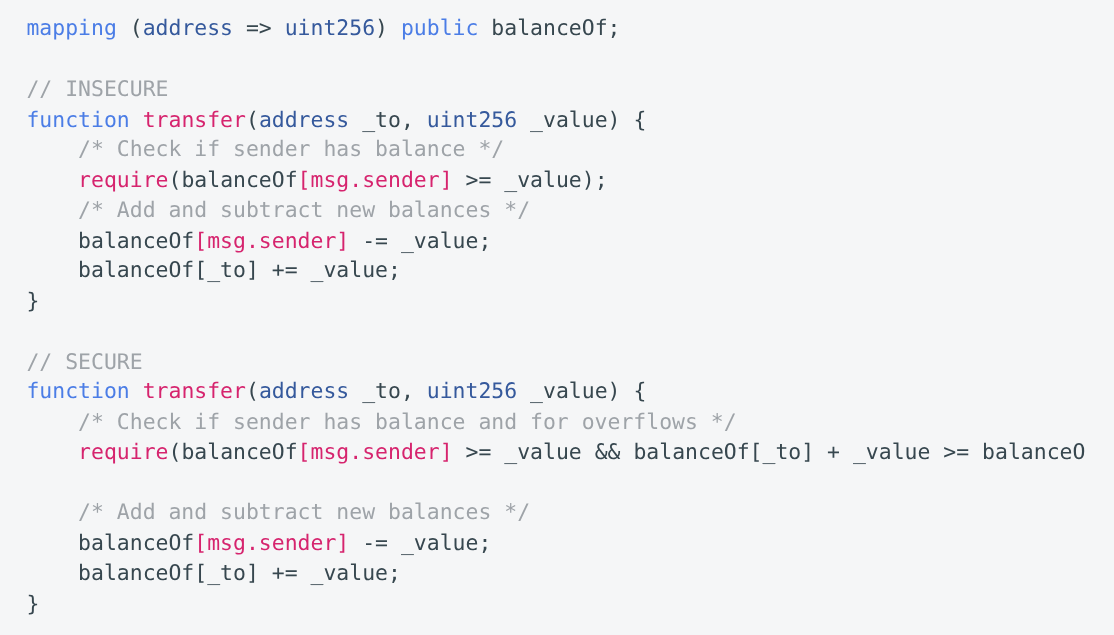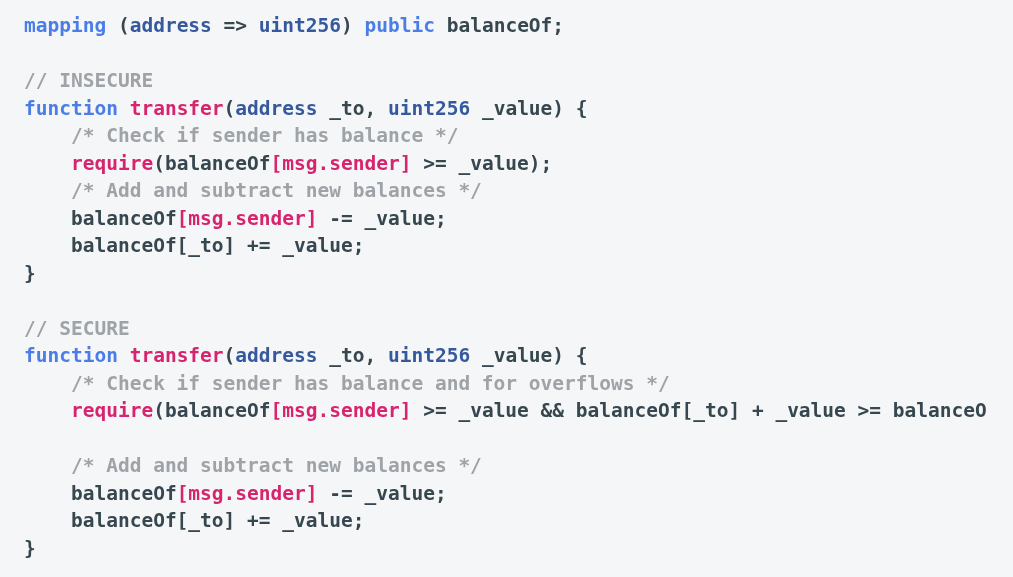--- a/index.html
+++ b/index.html
@@ -20,19 +20,18 @@
     padding: 12px 0 12px 24px;
     font-family: "DejaVu Sans Mono", "Liberation Mono", monospace;
     font-size: 19.5px;
     line-height: 27.5px;
     white-space: pre;
     overflow: hidden;
   }
   .code-line {
     height: 27.5px;
     white-space: pre;
-    font-weight: bold;
   }
 </style>
 </head>
 <body style="background-color: rgb(245, 246, 247);">
 
 <pre class="code-block" style="background-color: rgb(245, 246, 247); color: rgb(55, 71, 79);"><div class="code-line"><span style="color: rgb(75, 125, 230);">mapping</span><span style="color: rgb(55, 71, 79);"> (</span><span style="color: rgb(53, 89, 156);">address</span><span style="color: rgb(55, 71, 79);"> =&gt; </span><span style="color: rgb(53, 89, 156);">uint256</span><span style="color: rgb(55, 71, 79);">) </span><span style="color: rgb(75, 125, 230);">public</span><span style="color: rgb(55, 71, 79);"> balanceOf;</span></div><div class="code-line">&nbsp;</div><div class="code-line"><span style="color: rgb(158, 163, 168);">// INSECURE</span></div><div class="code-line"><span style="color: rgb(75, 125, 230);">function</span><span style="color: rgb(55, 71, 79);"> </span><span style="color: rgb(214, 36, 110);">transfer</span><span style="color: rgb(55, 71, 79);">(</span><span style="color: rgb(53, 89, 156);">address</span><span style="color: rgb(55, 71, 79);"> _to, </span><span style="color: rgb(53, 89, 156);">uint256</span><span style="color: rgb(55, 71, 79);"> _value) {</span></div><div class="code-line"><span style="color: rgb(158, 163, 168);">    /* Check if sender has balance */</span></div><div class="code-line"><span style="color: rgb(55, 71, 79);">    </span><span style="color: rgb(214, 36, 110);">require</span><span style="color: rgb(55, 71, 79);">(balanceOf</span><span style="color: rgb(214, 36, 110);">[msg.sender]</span><span style="color: rgb(55, 71, 79);"> &gt;= _value);</span></div><div class="code-line"><span style="color: rgb(158, 163, 168);">    /* Add and subtract new balances */</span></div><div class="code-line"><span style="color: rgb(55, 71, 79);">    balanceOf</span><span style="color: rgb(214, 36, 110);">[msg.sender]</span><span style="color: rgb(55, 71, 79);"> -= _value;</span></div><div class="code-line"><span style="color: rgb(55, 71, 79);">    balanceOf[_to] += _value;</span></div><div class="code-line"><span style="color: rgb(55, 71, 79);">}</span></div><div class="code-line">&nbsp;</div><div class="code-line"><span style="color: rgb(158, 163, 168);">// SECURE</span></div><div class="code-line"><span style="color: rgb(75, 125, 230);">function</span><span style="color: rgb(55, 71, 79);"> </span><span style="color: rgb(214, 36, 110);">transfer</span><span style="color: rgb(55, 71, 79);">(</span><span style="color: rgb(53, 89, 156);">address</span><span style="color: rgb(55, 71, 79);"> _to, </span><span style="color: rgb(53, 89, 156);">uint256</span><span style="color: rgb(55, 71, 79);"> _value) {</span></div><div class="code-line"><span style="color: rgb(158, 163, 168);">    /* Check if sender has balance and for overflows */</span></div><div class="code-line"><span style="color: rgb(55, 71, 79);">    </span><span style="color: rgb(214, 36, 110);">require</span><span style="color: rgb(55, 71, 79);">(balanceOf</span><span style="color: rgb(214, 36, 110);">[msg.sender]</span><span style="color: rgb(55, 71, 79);"> &gt;= _value &amp;&amp; balanceOf[_to] + _value &gt;= balanceO</span></div><div class="code-line">&nbsp;</div><div class="code-line"><span style="color: rgb(158, 163, 168);">    /* Add and subtract new balances */</span></div><div class="code-line"><span style="color: rgb(55, 71, 79);">    balanceOf</span><span style="color: rgb(214, 36, 110);">[msg.sender]</span><span style="color: rgb(55, 71, 79);"> -= _value;</span></div><div class="code-line"><span style="color: rgb(55, 71, 79);">    balanceOf[_to] += _value;</span></div><div class="code-line"><span style="color: rgb(55, 71, 79);">}</span></div></pre>
 
 </body></html>

